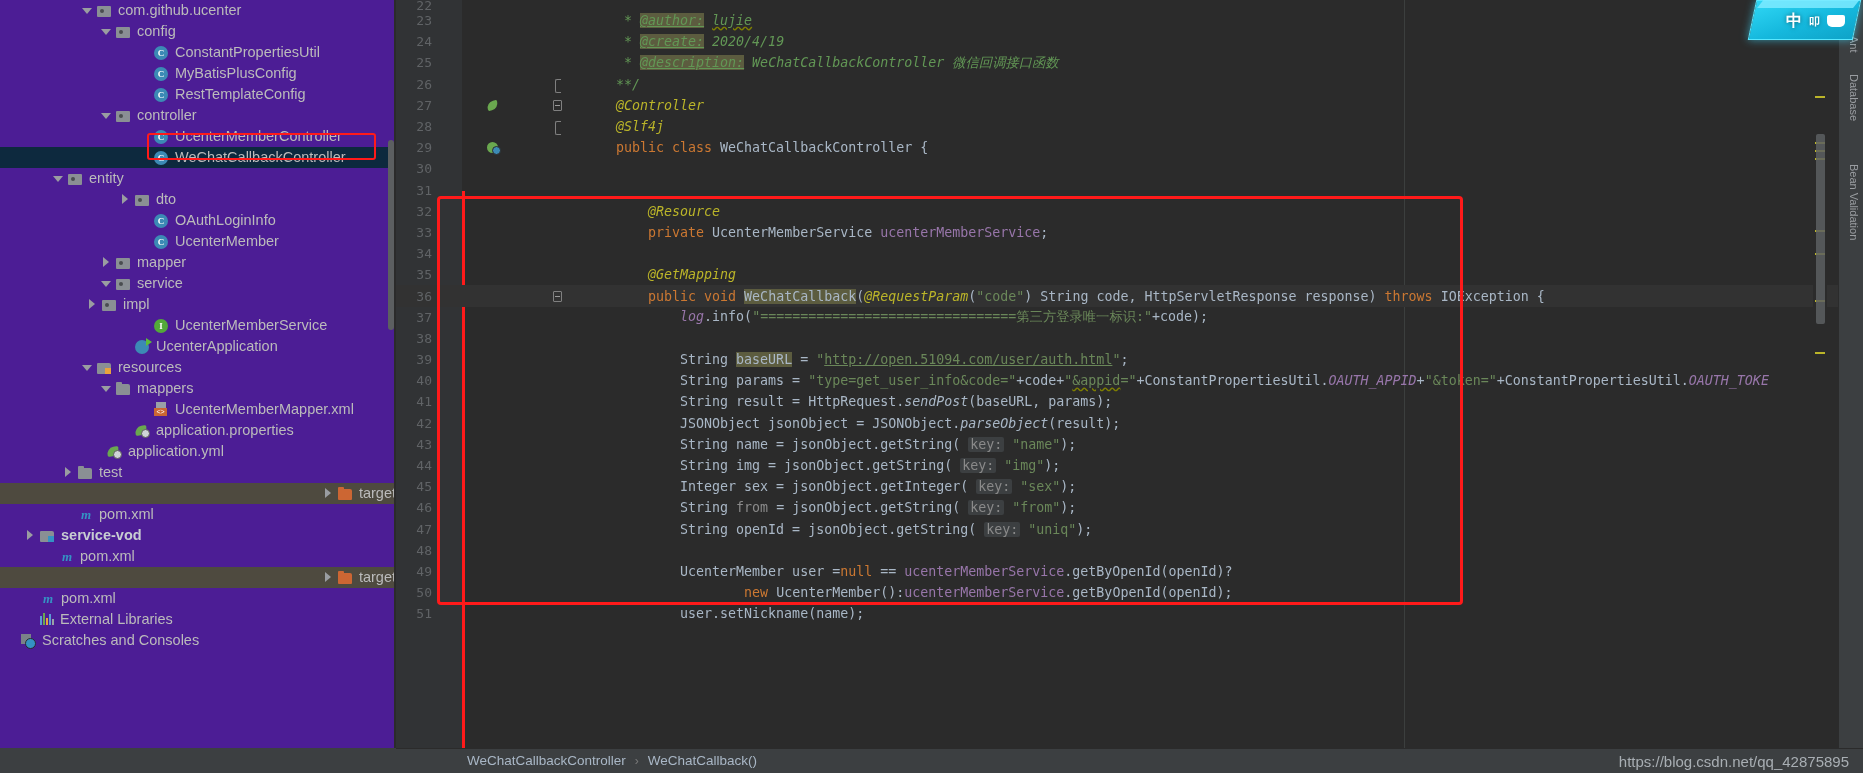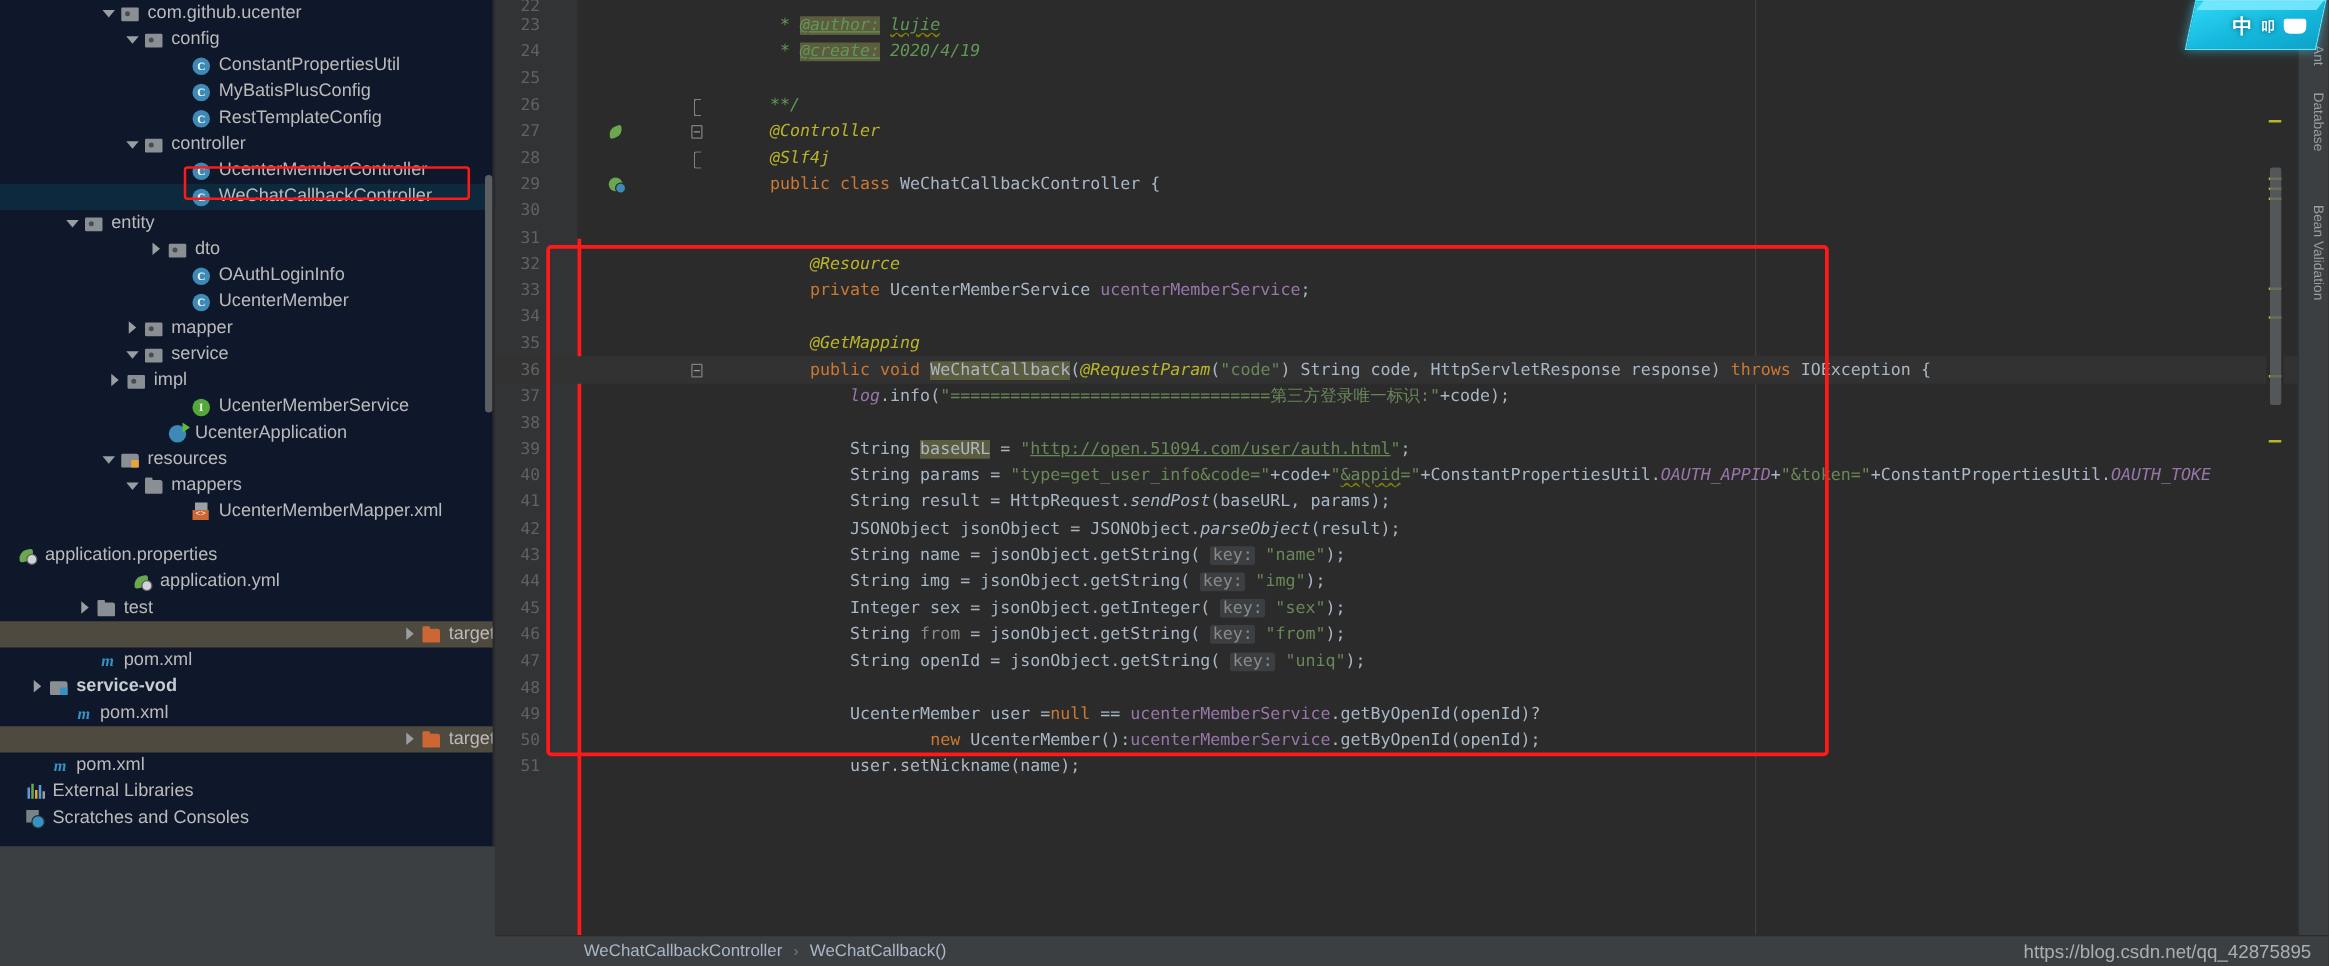--- a/index.html
+++ b/index.html
@@ -6,22 +6,22 @@
   html, body {
     width: 1863px; height: 773px;
     background: #3c3f41;
     font-family: "Liberation Sans", sans-serif;
     overflow: hidden;
   }
   #app { position: relative; width: 1863px; height: 773px; display: flex; }
 
   
   .sidebar {
-    width: 396px; height: 677px;
-    background: #0f172a;
+    width: 396px; height: 773px;
+    background: #4c1d95;
     position: relative;
     overflow: hidden;
     flex: 0 0 396px;
   }
   .tree { position: relative; padding-top: 0px; }
   .trow {
     height: 21px;
     display: flex;
     align-items: center;
     font-size: 14.5px;
@@ -416,21 +416,21 @@
         <div class="trow" style="padding-left: 101px;">
           <span class="arrow down"></span>
           <span class="icn folder"></span>
           <span class="tlabel">mappers</span>
         </div>
         <div class="trow" style="padding-left: 139px;">
           <span class="arrow "></span>
           <span class="icn xmlf"></span>
           <span class="tlabel">UcenterMemberMapper.xml</span>
         </div>
-        <div class="trow" style=" margin-top: 14px;">
+        <div class="trow" style="padding-left: 120px;">
           <span class="arrow "></span>
           <span class="icn leaf"></span>
           <span class="tlabel">application.properties</span>
         </div>
         <div class="trow" style="padding-left: 92px;">
           <span class="arrow "></span>
           <span class="icn leaf"></span>
           <span class="tlabel">application.yml</span>
         </div>
         <div class="trow" style="padding-left: 63px;">
@@ -461,21 +461,21 @@
         <div class="trow hl" style="padding-left: 6px;">
           <span class="arrow right"></span>
           <span class="icn folder folder-orange"></span>
           <span class="tlabel">target</span>
         </div>
         <div class="trow" style="padding-left: 25px;">
           <span class="arrow "></span>
           <span class="icn maven">m</span>
           <span class="tlabel">pom.xml</span>
         </div>
-        <div class="trow" style="padding-left: 6px;">
+        <div class="trow" style="padding-left: 24px;">
           <span class="arrow "></span>
           <span class="icn libs">
             <i></i>
             <i></i>
             <i></i>
             <i></i>
             <i></i>
           </span>
           <span class="tlabel">External Libraries</span>
         </div>
@@ -492,21 +492,21 @@
 
   <div class="editor-wrap">
     <div class="gutter-bg"></div>
     <div class="vguide" style="left:1008px;"></div>
     <div class="mod-bar" style="top:191px; height:557px;"></div>
 
     <div class="code-area" id="code">
         <div class="line" style="height: 10px;"><span class="lnum">22</span><span class="gmark"></span><span class="fold"></span><span class="ctext"></span></div>
         <div class="line"><span class="lnum">23</span><span class="gmark"></span><span class="fold"></span><span class="ctext"><span class="cmt"> * </span><span class="cmt-tag">@author:</span><span class="cmt"> </span><span class="cmt" style="text-decoration:underline wavy #808000">lujie</span></span></div>
         <div class="line"><span class="lnum">24</span><span class="gmark"></span><span class="fold"></span><span class="ctext"><span class="cmt"> * </span><span class="cmt-tag">@create:</span><span class="cmt"> 2020/4/19</span></span></div>
-        <div class="line"><span class="lnum">25</span><span class="gmark"></span><span class="fold"></span></div>
+        <div class="line"><span class="lnum">25</span><span class="gmark"></span><span class="fold"></span><span class="ctext"><span class="cmt"> * </span><span class="cmt-tag">@description:</span><span class="cmt"> WeChatCallbackController 微信回调接口函数</span></span></div>
         <div class="line"><span class="lnum">26</span><span class="gmark"></span><span class="fold"><span class="foldmark brace"></span></span><span class="ctext"><span class="cmt">**/</span></span></div>
         <div class="line"><span class="lnum">27</span><span class="gmark"><span class="bean leafy"></span></span><span class="fold"><span class="foldmark minus"></span></span><span class="ctext"><span class="ann">@Controller</span></span></div>
         <div class="line"><span class="lnum">28</span><span class="gmark"></span><span class="fold"><span class="foldmark brace"></span></span><span class="ctext"><span class="ann">@Slf4j</span></span></div>
         <div class="line"><span class="lnum">29</span><span class="gmark"><span class="bean circ"></span></span><span class="fold"></span><span class="ctext"><span class="kw">public class </span><span class="cls-t">WeChatCallbackController {</span></span></div>
         <div class="line"><span class="lnum">30</span><span class="gmark"></span><span class="fold"></span><span class="ctext"></span></div>
         <div class="line"><span class="lnum">31</span><span class="gmark"></span><span class="fold"></span><span class="ctext"></span></div>
         <div class="line"><span class="lnum">32</span><span class="gmark"></span><span class="fold"></span><span class="ctext">    <span class="ann">@Resource</span></span></div>
         <div class="line"><span class="lnum">33</span><span class="gmark"></span><span class="fold"></span><span class="ctext">    <span class="kw">private </span><span class="cls-t">UcenterMemberService </span><span class="fld">ucenterMemberService</span><span class="plain">;</span></span></div>
         <div class="line"><span class="lnum">34</span><span class="gmark"></span><span class="fold"></span><span class="ctext"></span></div>
         <div class="line"><span class="lnum">35</span><span class="gmark"></span><span class="fold"></span><span class="ctext">    <span class="ann">@GetMapping</span></span></div>

